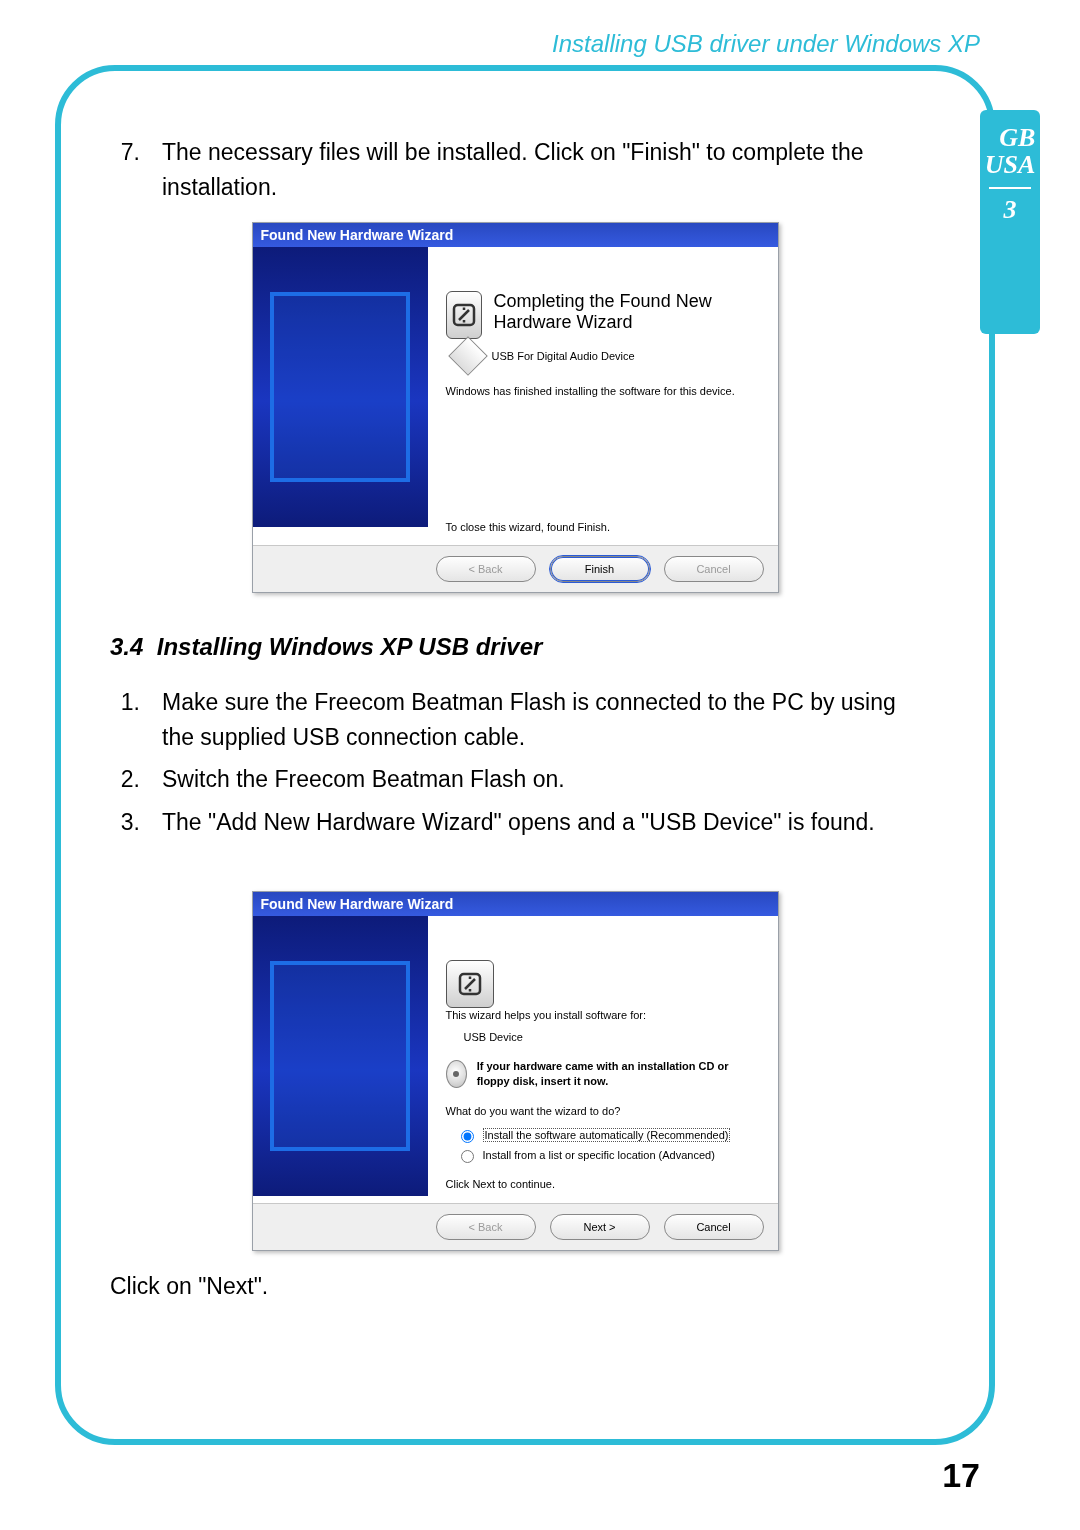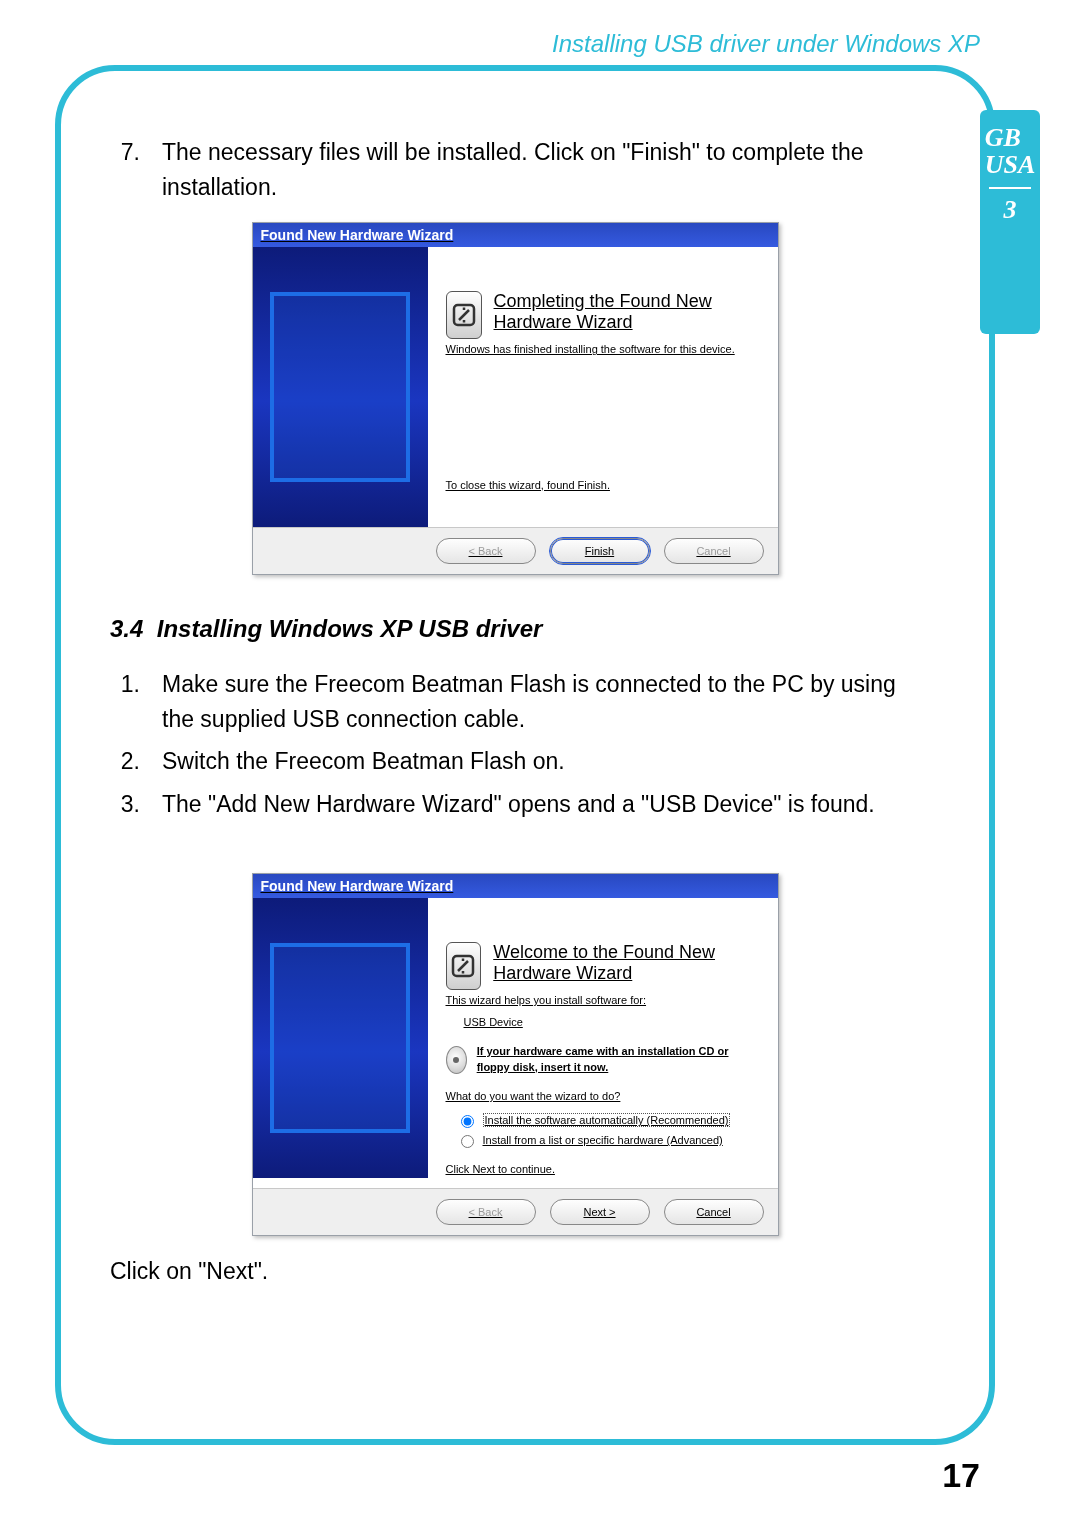--- a/index.html
+++ b/index.html
@@ -1,31 +1,31 @@
 <!DOCTYPE html>
 <html><head>
 <meta charset="utf-8">
 <style>
   html,body{margin:0;padding:0;background:#ffffff;font-family:Verdana,Geneva,sans-serif;}
   .page{position:relative;width:1080px;height:1530px;margin:0 auto;background:#ffffff;overflow:hidden;}
   .border-outer{position:absolute;left:55px;top:65px;right:85px;bottom:85px;border:6px solid #2dbcd7;border-radius:60px;}
   .side-tab{position:absolute;right:40px;top:110px;width:60px;height:210px;background:#2dbcd7;border-radius:6px;display:flex;flex-direction:column;align-items:center;justify-content:flex-start;padding-top:14px;color:#fff;}
-  .side-tab .top{font-family:Georgia,'Times New Roman',serif;font-style:italic;font-weight:bold;font-size:26px;text-align:left;line-height:1.05;}
+  .side-tab .top{font-family:Georgia,'Times New Roman',serif;font-style:italic;font-weight:bold;font-size:26px;text-align:right;line-height:1.05;}
   .side-tab .rule{display:block;width:42px;border-top:2px solid #fff;margin:8px 0 6px;}
   .side-tab .num{font-family:Georgia,'Times New Roman',serif;font-style:italic;font-weight:bold;font-size:26px;}
   .header-title{position:absolute;left:60px;right:100px;top:30px;text-align:right;font-family:Verdana,Geneva,sans-serif;font-style:italic;color:#2dbcd7;font-size:24px;}
   .content{position:absolute;left:110px;top:135px;width:810px;}
   .step{display:flex;gap:22px;font-size:23px;line-height:1.5;margin-bottom:8px;}
   .step .n{flex:0 0 30px;text-align:right;}
   .subhead{font-family:Verdana,Geneva,sans-serif;font-style:italic;font-weight:bold;font-size:24px;margin:40px 0 24px;}
   .body-text{font-size:23px;line-height:1.5;margin-top:18px;}
   .page-num{position:absolute;right:100px;bottom:35px;font-size:34px;font-weight:bold;}
 
   
-  .wizard{width:525px;margin:18px auto 0;background:#fff;border:1px solid #9aa0a8;box-shadow:2px 2px 4px rgba(0,0,0,.25);text-decoration:underline;}
+  .wizard{width:525px;margin:18px auto 0;background:#fff;border:1px solid #9aa0a8;box-shadow:2px 2px 4px rgba(0,0,0,.25);}
   .wizard .title{background:linear-gradient(#2848c0,#355ae0);color:#fff;font-weight:bold;font-size:14px;padding:4px 8px;}
   .wizard .body{display:flex;background:#fff;}
   .wizard .side{width:175px;height:280px;background:linear-gradient(#0d1b7a 0%,#1a36c0 55%,#0d1b7a 100%);position:relative;}
   .side-glyph{position:absolute;inset:0;display:flex;align-items:center;justify-content:center;}
   .side-glyph .shape{width:75%;height:65%;border:4px solid #1d6de6;background:rgba(30,100,230,.2);}
   .wizard .main{flex:1;padding:14px 16px 10px 18px;position:relative;margin-top:30px;}
   .wizard h3{margin:0 0 10px;font-family:'Trebuchet MS',Verdana,sans-serif;font-weight:normal;font-size:18px;line-height:1.15;}
   .wizard .row{display:flex;align-items:center;gap:10px;font-size:11px;margin-bottom:14px;}
   .diamond{width:26px;height:26px;transform:rotate(45deg);border:1px solid #888;background:linear-gradient(#fff,#ddd);}
   .cd{width:26px;height:26px;border-radius:50%;border:1px solid #888;background:radial-gradient(circle at 45% 40%,#fff 0,#ddd 55%,#bbb 100%);position:relative;}
@@ -76,20 +76,24 @@
         <div class="main">
           <div style="display:flex;gap:12px;align-items:flex-start;">
             <div class="iconbox">
               <svg viewBox="0 0 24 24" fill="none" stroke="#333" stroke-width="2">
                   <rect x="4" y="4" width="16" height="16" rx="3"></rect>
                   <path d="M8 16 L16 8 M12 6v2 M12 16v2"></path>
                 </svg>
             </div>
             <h3>Completing the Found New Hardware Wizard</h3>
           </div>
+          <div class="row" style="margin-left:8px;">
+            <div class="diamond"></div>
+            <span>USB For Digital Audio Device</span>
+          </div>
           <div class="text">Windows has finished installing the software for this device.</div>
           <div style="height:120px;"></div>
           <div class="text">To close this wizard, found Finish.</div>
         </div>
       </div>
       <div class="btns">
         <span class="btn disabled">
             <span>&lt; Back</span>
           </span>
         <span class="btn focus">
@@ -129,37 +133,36 @@
             </div>
         </div>
         <div class="main">
           <div style="display:flex;gap:12px;align-items:flex-start;">
             <div class="iconbox">
               <svg viewBox="0 0 24 24" fill="none" stroke="#333" stroke-width="2">
                   <rect x="4" y="4" width="16" height="16" rx="3"></rect>
                   <path d="M8 16 L16 8 M12 6v2 M12 16v2"></path>
                 </svg>
             </div>
-            <h3>Welcome to the Found New Hardware Wizard</h3>
           </div>
           <div class="text">This wizard helps you install software for:</div>
           <div class="text" style="margin:6px 0 14px 18px;">USB Device</div>
           <div class="row">
             <div class="cd"></div>
             <b class="text" style="font-weight:bold;">If your hardware came with an installation CD or floppy disk, insert it now.</b>
           </div>
           <div class="text">What do you want the wizard to do?</div>
           <div class="opts">
             <label>
                 <input type="radio" checked="" style=""> 
                 <span class="dotted">Install the software automatically (Recommended)</span>
               </label>
             <label>
                 <input type="radio" style=""> 
-                <span>Install from a list or specific hardware (Advanced)</span>
+                <span>Install from a list or specific location (Advanced)</span>
               </label>
           </div>
           <div class="text" style="margin-top:14px;">Click Next to continue.</div>
         </div>
       </div>
       <div class="btns">
         <span class="btn disabled">
             <span>&lt; Back</span>
           </span>
         <span class="btn">

